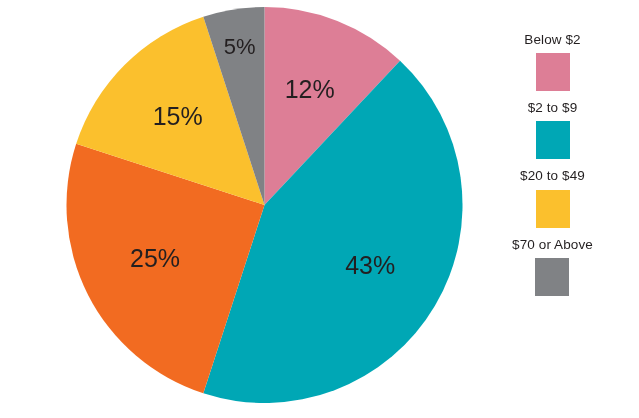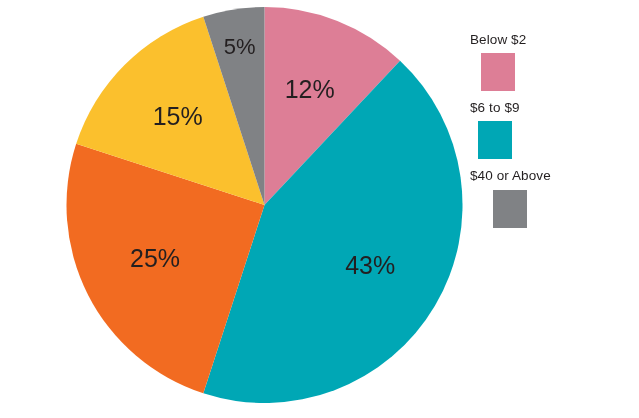--- a/index.html
+++ b/index.html
@@ -35,21 +35,21 @@
   .slice-label-small {
     font-size: 22px;
   }
   #legend {
     position: absolute;
     left: 470px;
     top: 32px;
     width: 165px;
     display: flex;
     flex-direction: column;
-    align-items: flex-start;
+    align-items: center;
   }
   .legend-item {
     display: flex;
     flex-direction: column;
     align-items: center;
     margin-bottom: 9px;
   }
   .legend-label {
     font-family: "Liberation Sans", sans-serif;
     font-size: 13.5px;
@@ -85,22 +85,26 @@
         <text x="239.7" y="48.6" class="slice-label slice-label-small">5%</text>
       </g>
   </svg>
 
   <div id="legend">
       <div class="legend-item">
         <div class="legend-label">Below $2</div>
         <div class="legend-swatch" style="background: rgb(221, 126, 150);"></div>
       </div>
       <div class="legend-item">
-        <div class="legend-label">$6 to $9</div>
+        <div class="legend-label">$2 to $9</div>
         <div class="legend-swatch" style="background: rgb(0, 167, 181);"></div>
       </div>
       <div class="legend-item">
-        <div class="legend-label">$40 or Above</div>
+        <div class="legend-label">$20 to $49</div>
+        <div class="legend-swatch" style="background: rgb(251, 192, 45);"></div>
+      </div>
+      <div class="legend-item">
+        <div class="legend-label">$70 or Above</div>
         <div class="legend-swatch" style="background: rgb(128, 130, 133);"></div>
       </div>
     </div>
 
 </div>
 
 </body></html>

